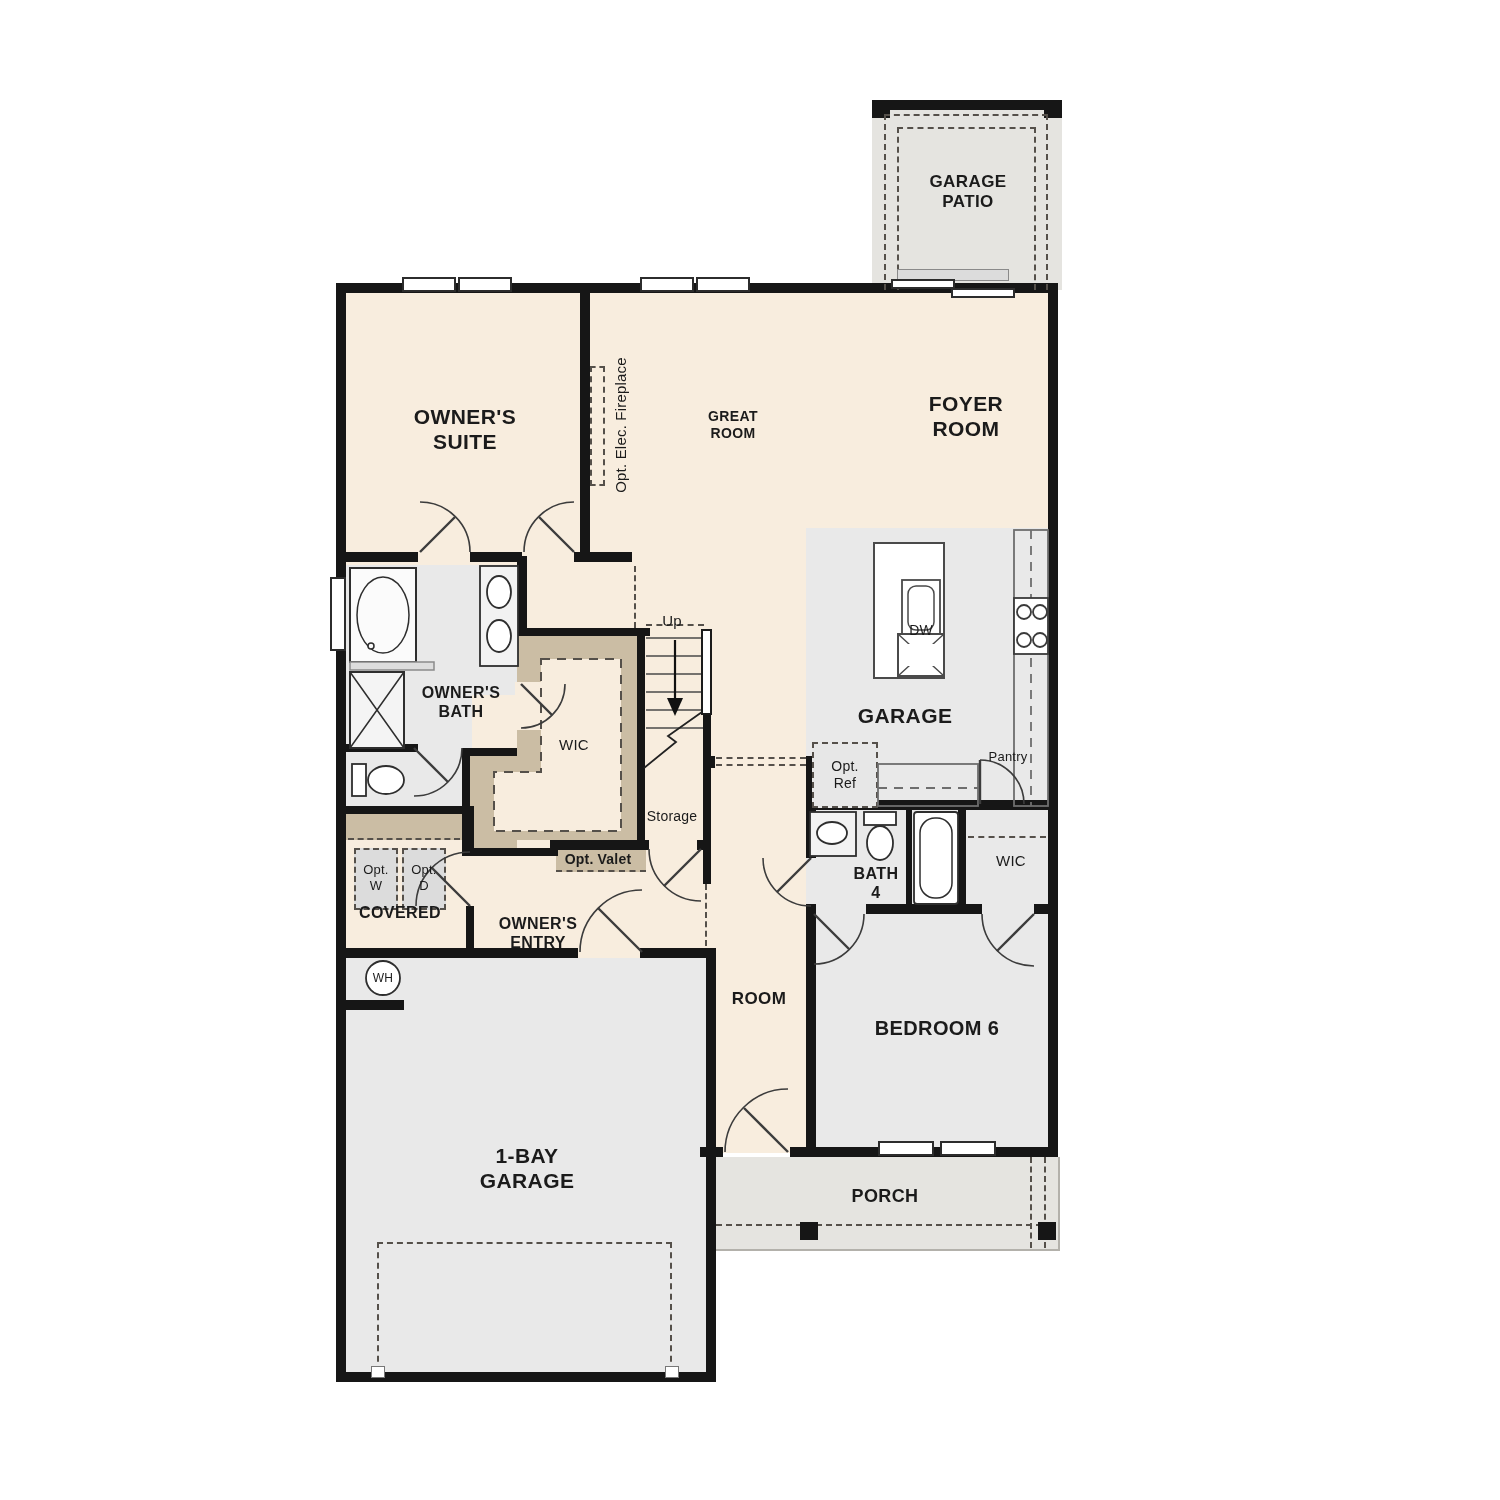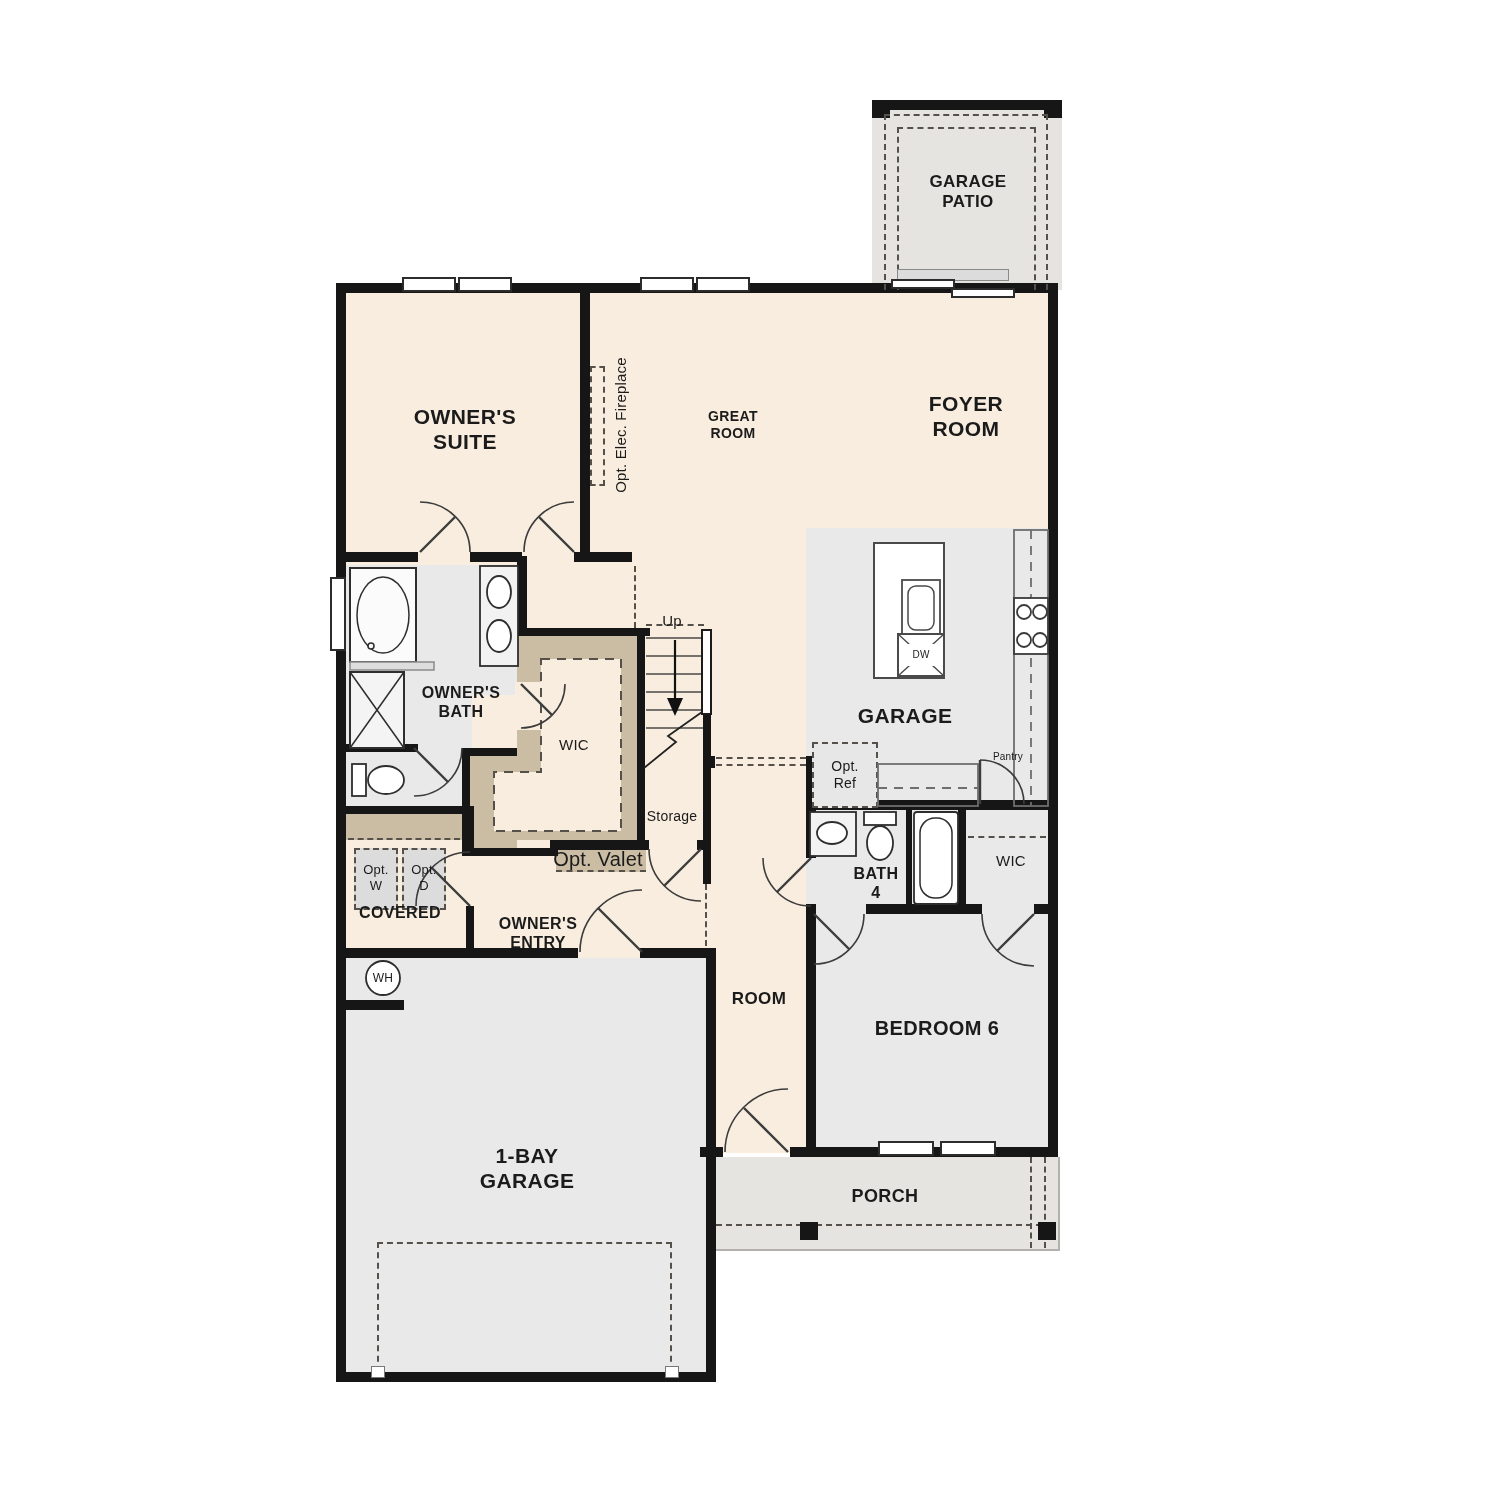--- a/index.html
+++ b/index.html
@@ -250,30 +250,30 @@
   <div class="lbl" style="left:968px;top:192px;font-size:17px;">GARAGE
 PATIO</div>
   <div class="lbl" style="left:465px;top:429px;font-size:21px;">OWNER'S
 SUITE</div>
   <div class="lbl" style="left:733px;top:425px;font-size:14px;">GREAT
 ROOM</div>
   <div class="lbl" style="left:966px;top:416px;font-size:21px;">FOYER
 ROOM</div>
   <div class="lbl sm rot" style="left:621px;top:425px;font-size:15px;">Opt. Elec. Fireplace</div>
   <div class="lbl" style="left:905px;top:716px;font-size:21px;">GARAGE</div>
-  <div class="lbl sm" style="left:921px;top:655px;font-size:10px;">DW</div>
+  <div class="lbl sm" style="left:921px;top:630px;font-size:14px;">DW</div>
   <div class="lbl sm" style="left:845px;top:775px;font-size:14px;">Opt.
 Ref</div>
-  <div class="lbl sm" style="left:1008px;top:757px;font-size:10px;">Pantry</div>
+  <div class="lbl sm" style="left:1008px;top:757px;font-size:13px;">Pantry</div>
   <div class="lbl" style="left:461px;top:702px;font-size:16px;">OWNER'S
 BATH</div>
   <div class="lbl sm" style="left:574px;top:745px;font-size:15px;">WIC</div>
   <div class="lbl sm" style="left:672px;top:621px;font-size:15px;">Up</div>
   <div class="lbl sm" style="left:672px;top:816px;font-size:14px;">Storage</div>
-  <div class="lbl sm" style="left:598px;top:859px;font-size:20px;">Opt. Valet</div>
+  <div class="lbl sm" style="left:598px;top:859px;font-size:14px;font-weight:bold;">Opt. Valet</div>
   <div class="lbl sm" style="left:376px;top:878px;font-size:13px;">Opt.
 W</div>
   <div class="lbl sm" style="left:424px;top:878px;font-size:13px;">Opt.
 D</div>
   <div class="lbl" style="left:400px;top:913px;font-size:16px;">COVERED</div>
   <div class="lbl" style="left:538px;top:933px;font-size:16px;">OWNER'S
 ENTRY</div>
   <div class="lbl sm" style="left:383px;top:978px;font-size:12px;">WH</div>
   <div class="lbl" style="left:759px;top:999px;font-size:17px;">ROOM</div>
   <div class="lbl" style="left:876px;top:883px;font-size:16px;">BATH

